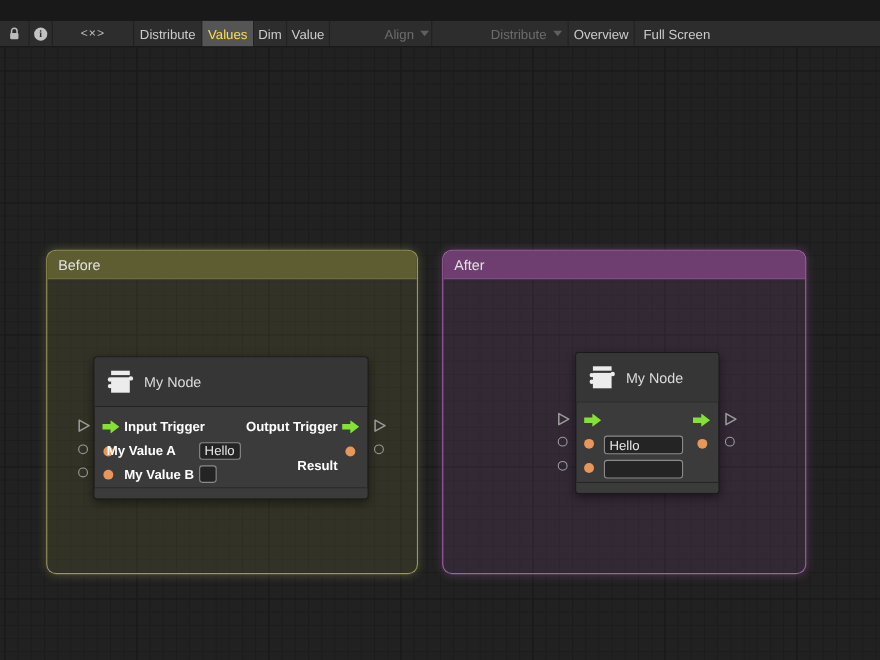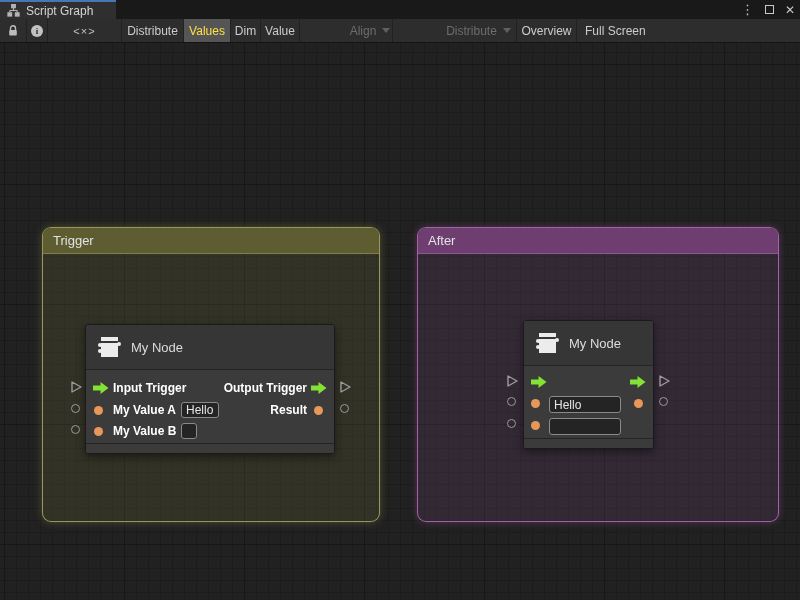--- a/index.html
+++ b/index.html
@@ -86,41 +86,20 @@
 
   
   .outer-tri{position:absolute;}
   .outer-circle{position:absolute;width:9px;height:9px;border:1.5px solid #9a9a9a;border-radius:50%;}
 </style>
 </head>
 <body>
 
 <div class="screen">
 
-  <div class="tabbar">
-    <div class="tab">
-      <svg width="13" height="13" viewBox="0 0 14 14">
-        <g stroke="#b4b4b4" stroke-width="1.2" fill="#b4b4b4">
-          <rect x="5" y="0.5" width="4" height="3.5"></rect>
-          <line x1="7" y1="4" x2="7" y2="7"></line>
-          <line x1="3" y1="7" x2="11" y2="7"></line>
-          <line x1="3" y1="7" x2="3" y2="9"></line>
-          <line x1="11" y1="7" x2="11" y2="9"></line>
-          <rect x="1" y="9.5" width="4" height="3.5"></rect>
-          <rect x="9" y="9.5" width="4" height="3.5"></rect>
-        </g>
-      </svg>
-      <span>Script Graph</span>
-    </div>
-    <div class="win-controls">
-      <span class="more-glyph">⋮</span>
-      <span class="maxbox"></span>
-      <span class="close-glyph">✕</span>
-    </div>
-  </div>
 
   <div class="toolbar">
     <div class="tcell" style="width:27px">
       <svg width="12" height="13" viewBox="0 0 12 13">
         <path d="M3.5 6V4.2a2.5 2.5 0 0 1 5 0V6" stroke="#bcbcbc" stroke-width="1.4" fill="none"></path>
         <rect x="2.2" y="6" width="7.6" height="5.6" rx="1" fill="#bcbcbc"></rect>
       </svg>
     </div>
     <div class="tcell" style="width:21px">
       <span class="info-circle">i</span>
@@ -141,25 +120,25 @@
       <span class="dd-arrow"></span>
     </div>
     <div class="tbtn" style="width:60px">Overview</div>
     <div class="tbtn" style="flex:1;border-right:none;justify-content:flex-start;padding-left:8px">Full Screen</div>
   </div>
 
   <div class="canvas">
 
     <div class="group before" style="left:42px;top:184px;width:338px;height:295px">
       <div class="group-header">
-        <span>Trigger</span>
-      </div>
-    </div>
-
-    <div class="group after" style="left:417px;top:184px;width:362px;height:295px">
+        <span>Before</span>
+      </div>
+    </div>
+
+    <div class="group after" style="left:402px;top:184px;width:331px;height:295px">
       <div class="group-header">
         <span>After</span>
       </div>
     </div>
 
     <div class="node" style="left:85px;top:281px;width:250px;height:130px">
       <div class="node-header">
         <svg class="node-icon" width="28" height="28" viewBox="0 0 28 28">
           <rect x="6" y="3" width="17" height="4" fill="#ececec"></rect>
           <rect x="6" y="9" width="17" height="14" fill="#ececec"></rect>
@@ -173,23 +152,23 @@
       <svg class="flow-arrow" style="left:7px;top:57px" width="16" height="12" viewBox="0 0 16 12">
         <path d="M0 3.5 h7.5 V0 L15.5 6 7.5 12 V8.5 H0 z" fill="#84e234"></path>
       </svg>
       <span class="port-label" style="left:27px;top:55px">Input Trigger</span>
       <span class="port-label right" style="right:27px;top:55px">Output Trigger</span>
       <svg class="flow-arrow" style="right:7px;top:57px" width="16" height="12" viewBox="0 0 16 12">
         <path d="M0 3.5 h7.5 V0 L15.5 6 7.5 12 V8.5 H0 z" fill="#84e234"></path>
       </svg>
 
       <span class="data-dot" style="left:8px;top:81px"></span>
-      <span class="port-label" style="left:27px;top:77px">My Value A</span>
+      <span class="port-label" style="left:11px;top:77px">My Value A</span>
       <input class="port-input" style="left: 95px; top: 77px; width: 38px; height: 16px;" readonly="" value="Hello">
-      <span class="port-label right" style="right:27px;top:77px">Result</span>
+      <span class="port-label right" style="right:27px;top:90px">Result</span>
       <span class="data-dot" style="right:11px;top:81px"></span>
 
       <span class="data-dot" style="left:8px;top:102px"></span>
       <span class="port-label" style="left:27px;top:98px">My Value B</span>
       <input class="port-input" style="left: 95px; top: 98px; width: 16px; height: 16px;" readonly="" value="">
 
       <div class="node-footer" style="height:10px"></div>
     </div>
 
     <svg class="outer-tri" style="left:70px;top:337px" width="13" height="14" viewBox="0 0 13 14">

